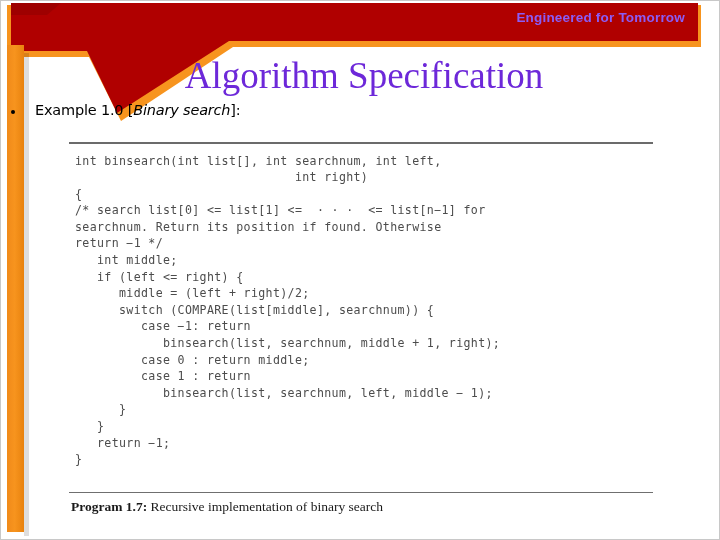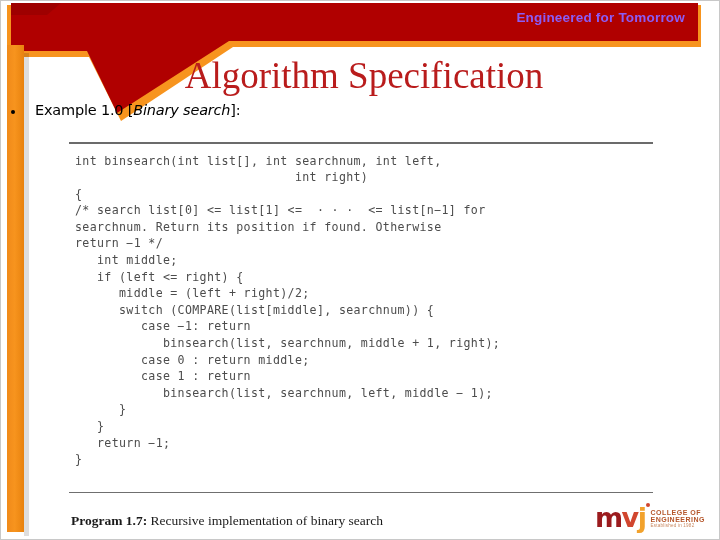--- a/index.html
+++ b/index.html
@@ -65,21 +65,21 @@
   
   .slide-title {
     position: absolute;
     left: 128px;
     top: 56px;
     width: 470px;
     text-align: center;
     font-family: "Liberation Serif", serif;
     font-size: 37px;
     font-weight: normal;
-    color: #b91c1c;
+    color: #6d28d9;
     line-height: 1.0;
     white-space: nowrap;
   }
 
   
   .bullet-row {
     position: absolute;
     left: 10px;
     top: 101px;
     display: flex;
@@ -124,21 +124,21 @@
     white-space: pre;
     margin: 9px 0 10px 6px;
     letter-spacing: 0.35px;
   }
   .code .ln { display: block; }
 
   .caption {
     font-family: "Liberation Serif", serif;
     font-size: 13.5px;
     color: #1a1a1a;
-    margin-top: 20px;
+    margin-top: 6px;
     margin-left: 2px;
     white-space: nowrap;
   }
   .caption b { font-weight: bold; }
 
   .figure-spacer { height: 14px; }
 
   
   .logo {
     position: absolute;
@@ -218,22 +218,14 @@
   </div>
 
   <div class="figure">
     <div class="rule top"></div>
     <div class="code"><span class="ln">int binsearch(int list[], int searchnum, int left,</span><span class="ln">                              int right)</span><span class="ln">{</span><span class="ln">/* search list[0] &lt;= list[1] &lt;=  · · ·  &lt;= list[n−1] for</span><span class="ln">searchnum. Return its position if found. Otherwise</span><span class="ln">return −1 */</span><span class="ln">   int middle;</span><span class="ln">   if (left &lt;= right) {</span><span class="ln">      middle = (left + right)/2;</span><span class="ln">      switch (COMPARE(list[middle], searchnum)) {</span><span class="ln">         case −1: return</span><span class="ln">            binsearch(list, searchnum, middle + 1, right);</span><span class="ln">         case 0 : return middle;</span><span class="ln">         case 1 : return</span><span class="ln">            binsearch(list, searchnum, left, middle − 1);</span><span class="ln">      }</span><span class="ln">   }</span><span class="ln">   return −1;</span><span class="ln">}</span></div>
     <div class="figure-spacer"></div>
     <div class="rule bottom"></div>
     <div class="caption"><b>Program 1.7:</b><span> Recursive implementation of binary search</span></div>
   </div>
 
-  <div class="logo">
-    <div class="logo-mark"><span class="logo-m">m</span><span class="logo-v">v</span><span class="logo-j">j</span><span class="logo-dot"></span></div>
-    <div class="logo-words">
-      <span class="w1">COLLEGE OF</span>
-      <span class="w2">ENGINEERING</span>
-      <span class="w3">Established in 1982</span>
-    </div>
-  </div>
 
 </div>
 
 </body></html>

